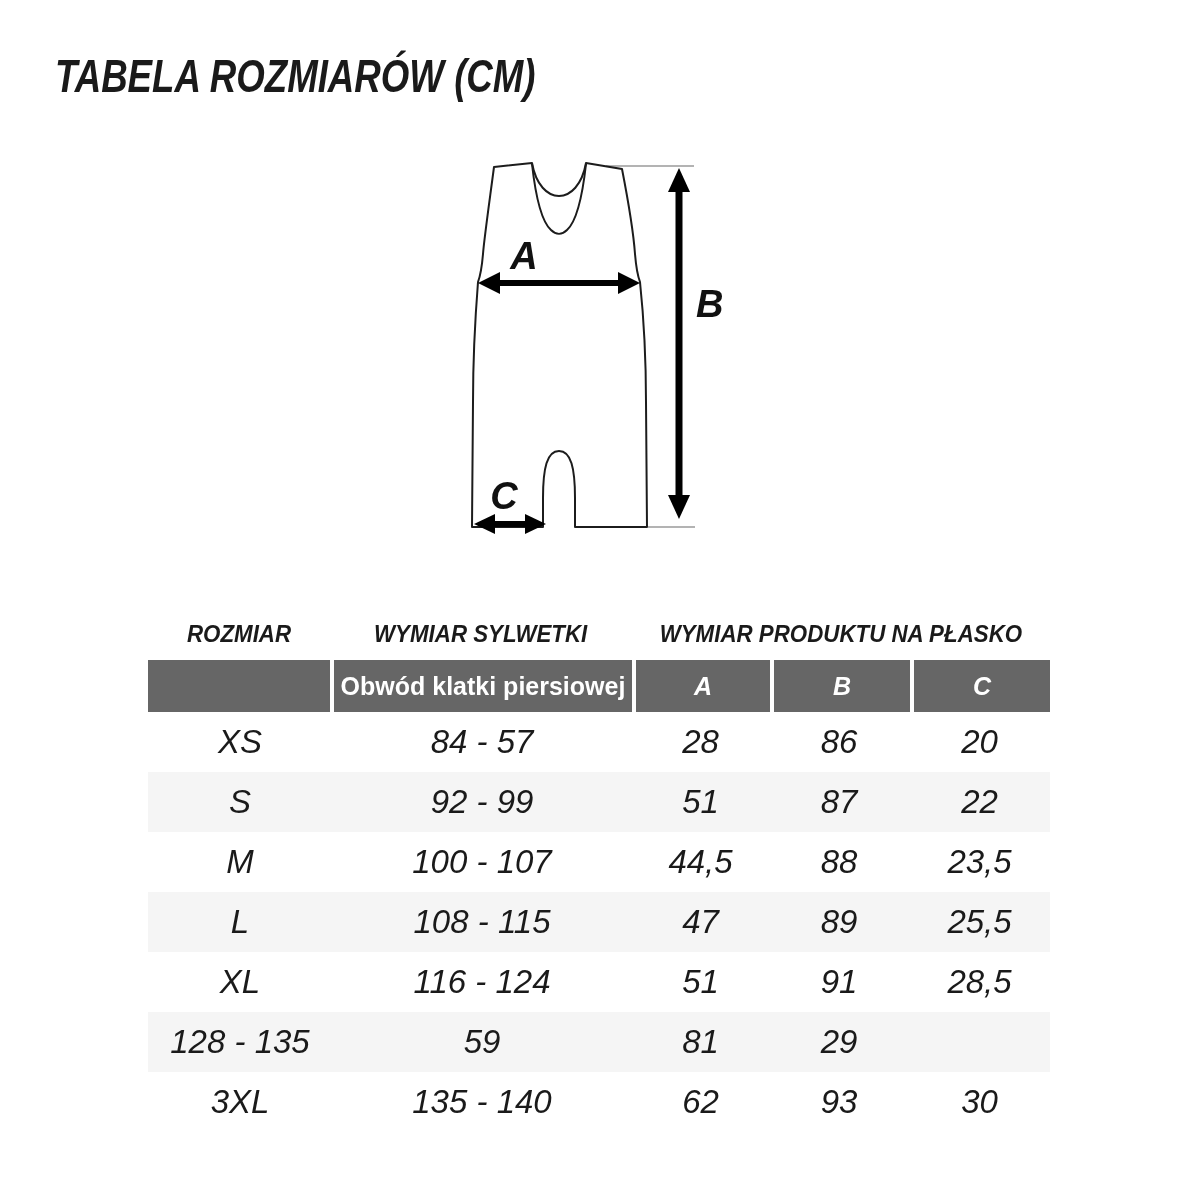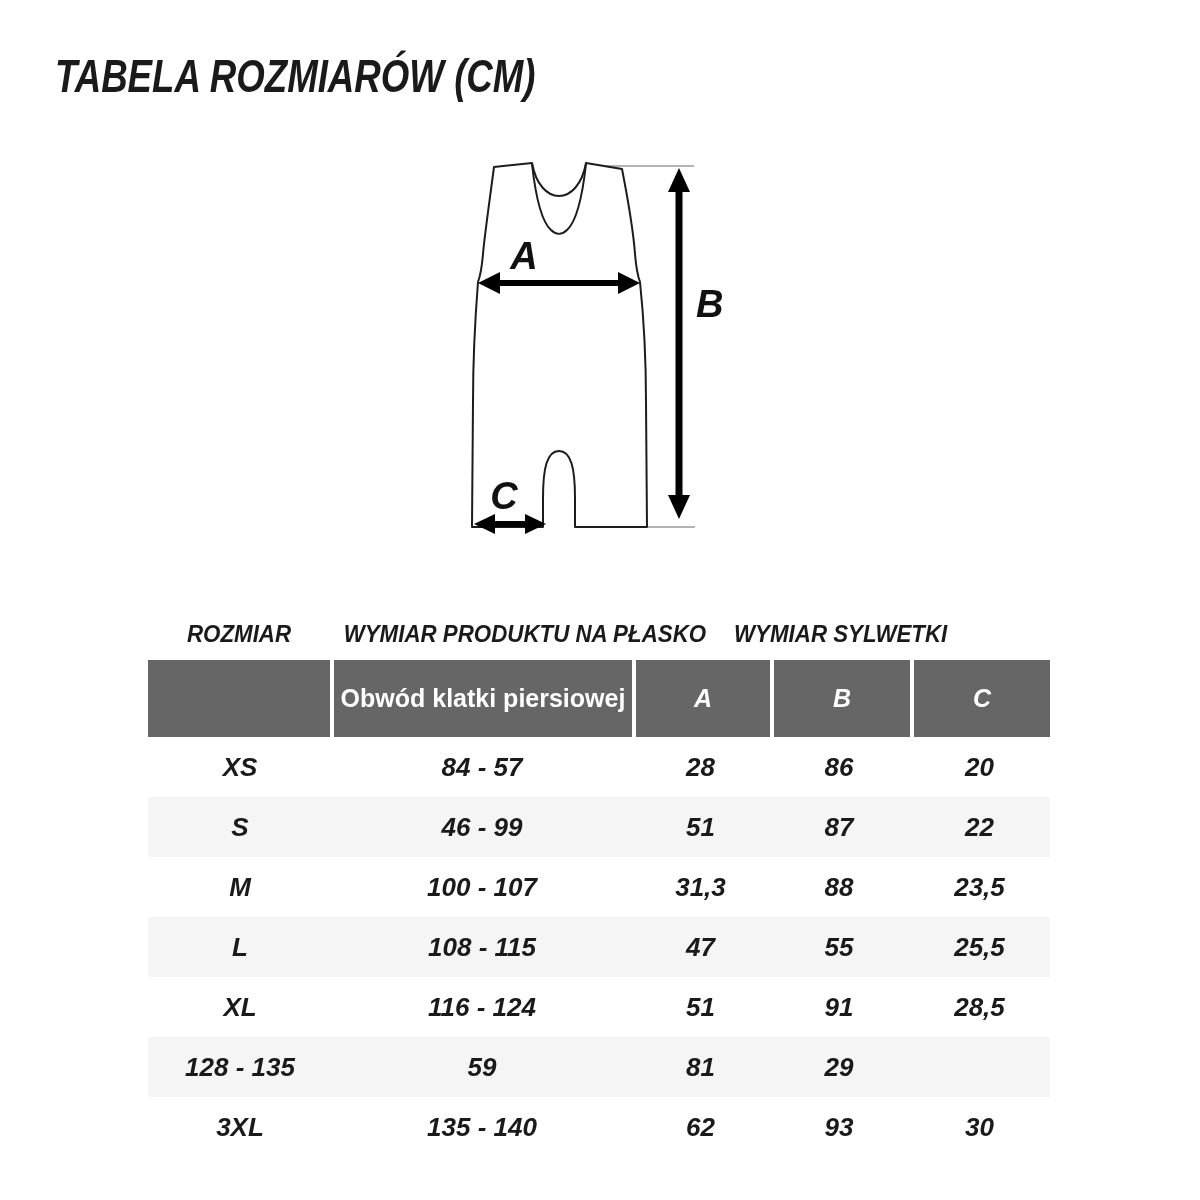--- a/index.html
+++ b/index.html
@@ -36,35 +36,35 @@
     display:grid;grid-template-columns:182px 302px 418px;height:48px;
     align-items:end;
   }
   .group-cell{
     text-align:center;padding-bottom:12px;
     font-size:24px;font-weight:bold;font-style:italic;white-space:nowrap;
   }
   .group-cell span{display:inline-block;transform:scaleX(0.93);transform-origin:center;}
   .head-row{
     display:grid;grid-template-columns:182px 4px 298px 4px 134px 4px 136px 4px 136px;
-    height:77px;background:var(--paper);border-radius:6px;
+    height:52px;background:var(--paper);border-radius:6px;
   }
   .hcell{
     background:var(--header_bg);color:#fff;display:flex;align-items:center;justify-content:center;
     font-size:25px;font-weight:bold;white-space:nowrap;
   }
   .hcell.it{font-style:italic;}
   .gapcol{background:var(--paper);}
   .row{
     display:grid;grid-template-columns:184px 300px 137px 140px 141px;height:60px;
   }
   .row.stripe{background:var(--stripe_bg);}
   .cell{
     display:flex;align-items:center;justify-content:center;
-    font-size:26px;font-weight:bold;font-style:italic;white-space:nowrap;color:var(--ink);
+    font-size:33px;font-weight:normal;font-style:italic;white-space:nowrap;color:var(--ink);
   }
 </style>
 </head>
 <body>
 
 <div class="page">
 
   <div class="title">TABELA ROZMIARÓW (CM)</div>
 
   <svg class="diagram" viewBox="420 140 360 420" xmlns="http://www.w3.org/2000/svg">
@@ -120,24 +120,24 @@
     <text class="dim-label" x="504" y="509" text-anchor="middle">C</text>
   </svg>
 
   <div class="size-table">
 
     <div class="group-row">
       <div class="group-cell">
         <span>ROZMIAR</span>
       </div>
       <div class="group-cell">
-        <span>WYMIAR PRODUKTU NA PŁASKO</span>
+        <span>WYMIAR SYLWETKI</span>
       </div>
       <div class="group-cell">
-        <span>WYMIAR SYLWETKI</span>
+        <span>WYMIAR PRODUKTU NA PŁASKO</span>
       </div>
     </div>
 
     <div class="head-row">
       <div class="hcell"></div>
       <div class="gapcol"></div>
       <div class="hcell">Obwód klatki piersiowej</div>
       <div class="gapcol"></div>
       <div class="hcell it">A</div>
       <div class="gapcol"></div>
@@ -149,39 +149,39 @@
     <div class="row">
       <div class="cell">XS</div>
       <div class="cell">84 - 57</div>
       <div class="cell">28</div>
       <div class="cell">86</div>
       <div class="cell">20</div>
     </div>
 
     <div class="row stripe">
       <div class="cell">S</div>
-      <div class="cell">46 - 99</div>
+      <div class="cell">92 - 99</div>
       <div class="cell">51</div>
       <div class="cell">87</div>
       <div class="cell">22</div>
     </div>
 
     <div class="row">
       <div class="cell">M</div>
       <div class="cell">100 - 107</div>
-      <div class="cell">31,3</div>
+      <div class="cell">44,5</div>
       <div class="cell">88</div>
       <div class="cell">23,5</div>
     </div>
 
     <div class="row stripe">
       <div class="cell">L</div>
       <div class="cell">108 - 115</div>
       <div class="cell">47</div>
-      <div class="cell">55</div>
+      <div class="cell">89</div>
       <div class="cell">25,5</div>
     </div>
 
     <div class="row">
       <div class="cell">XL</div>
       <div class="cell">116 - 124</div>
       <div class="cell">51</div>
       <div class="cell">91</div>
       <div class="cell">28,5</div>
     </div>

